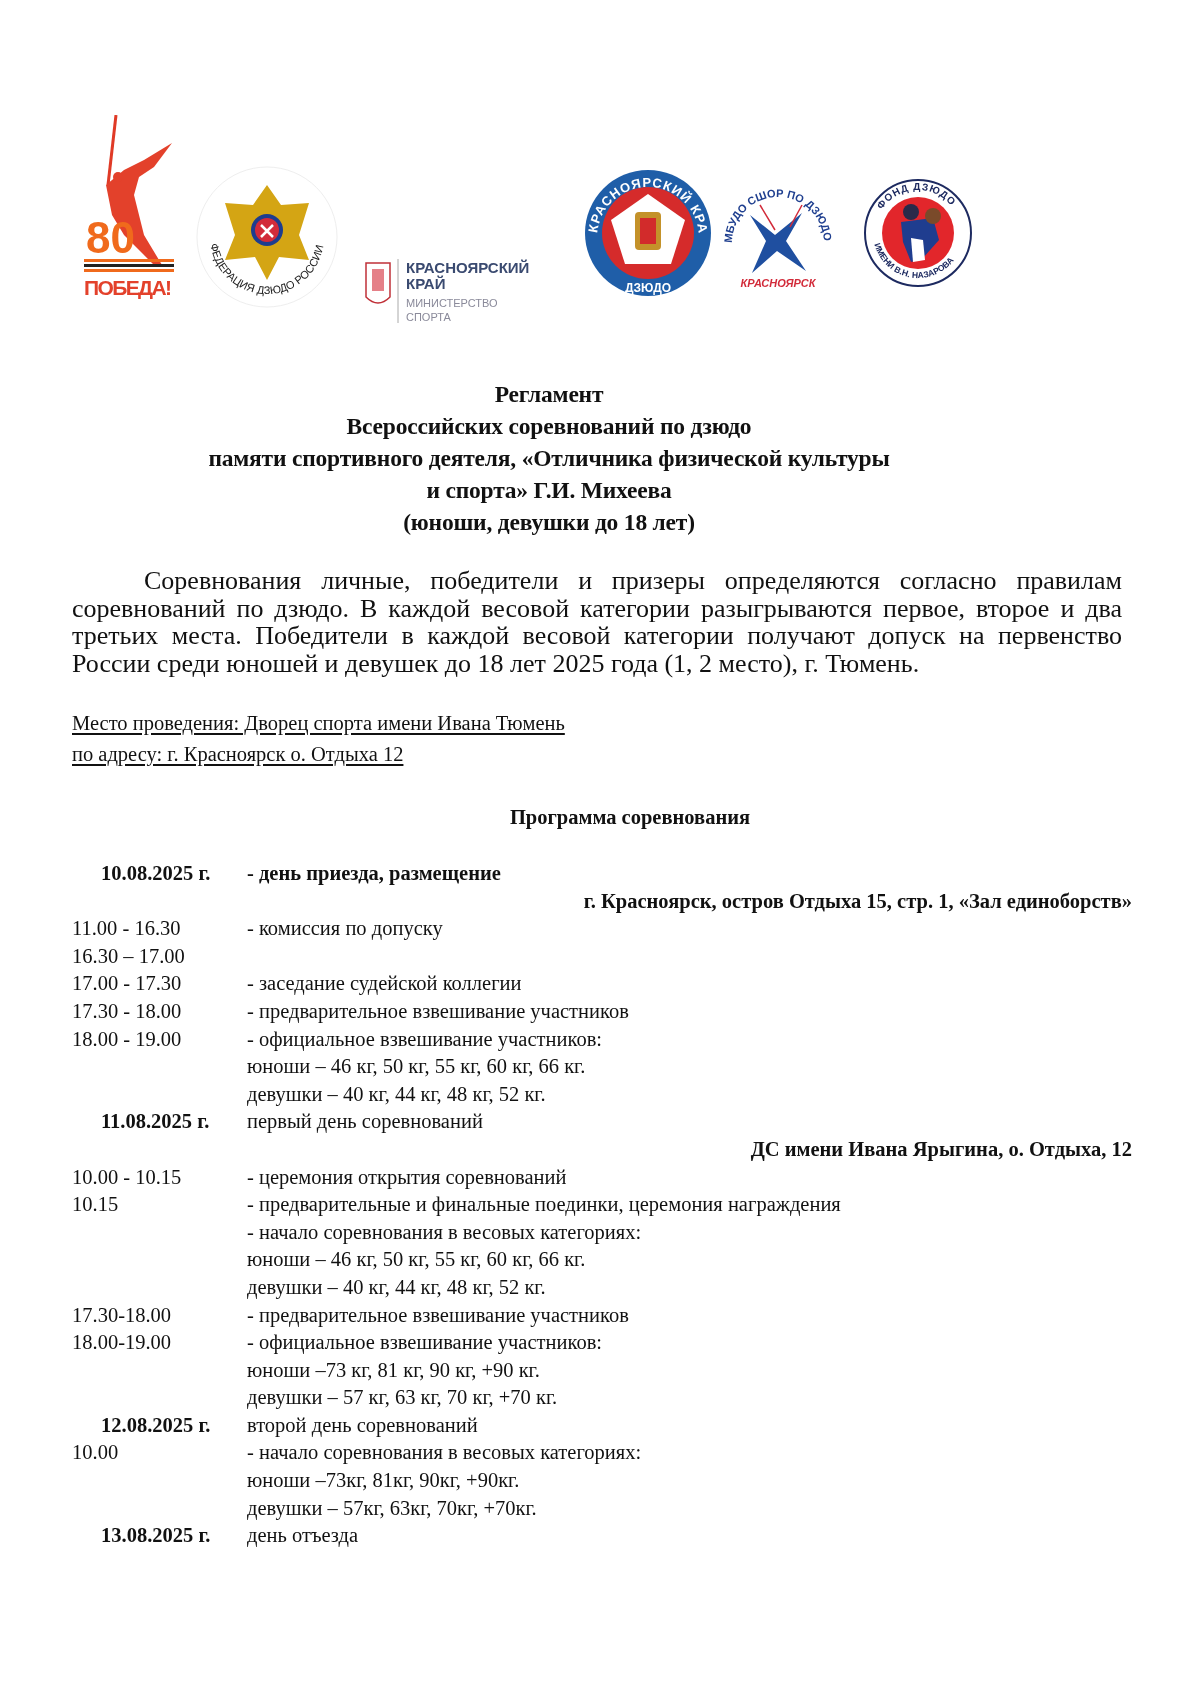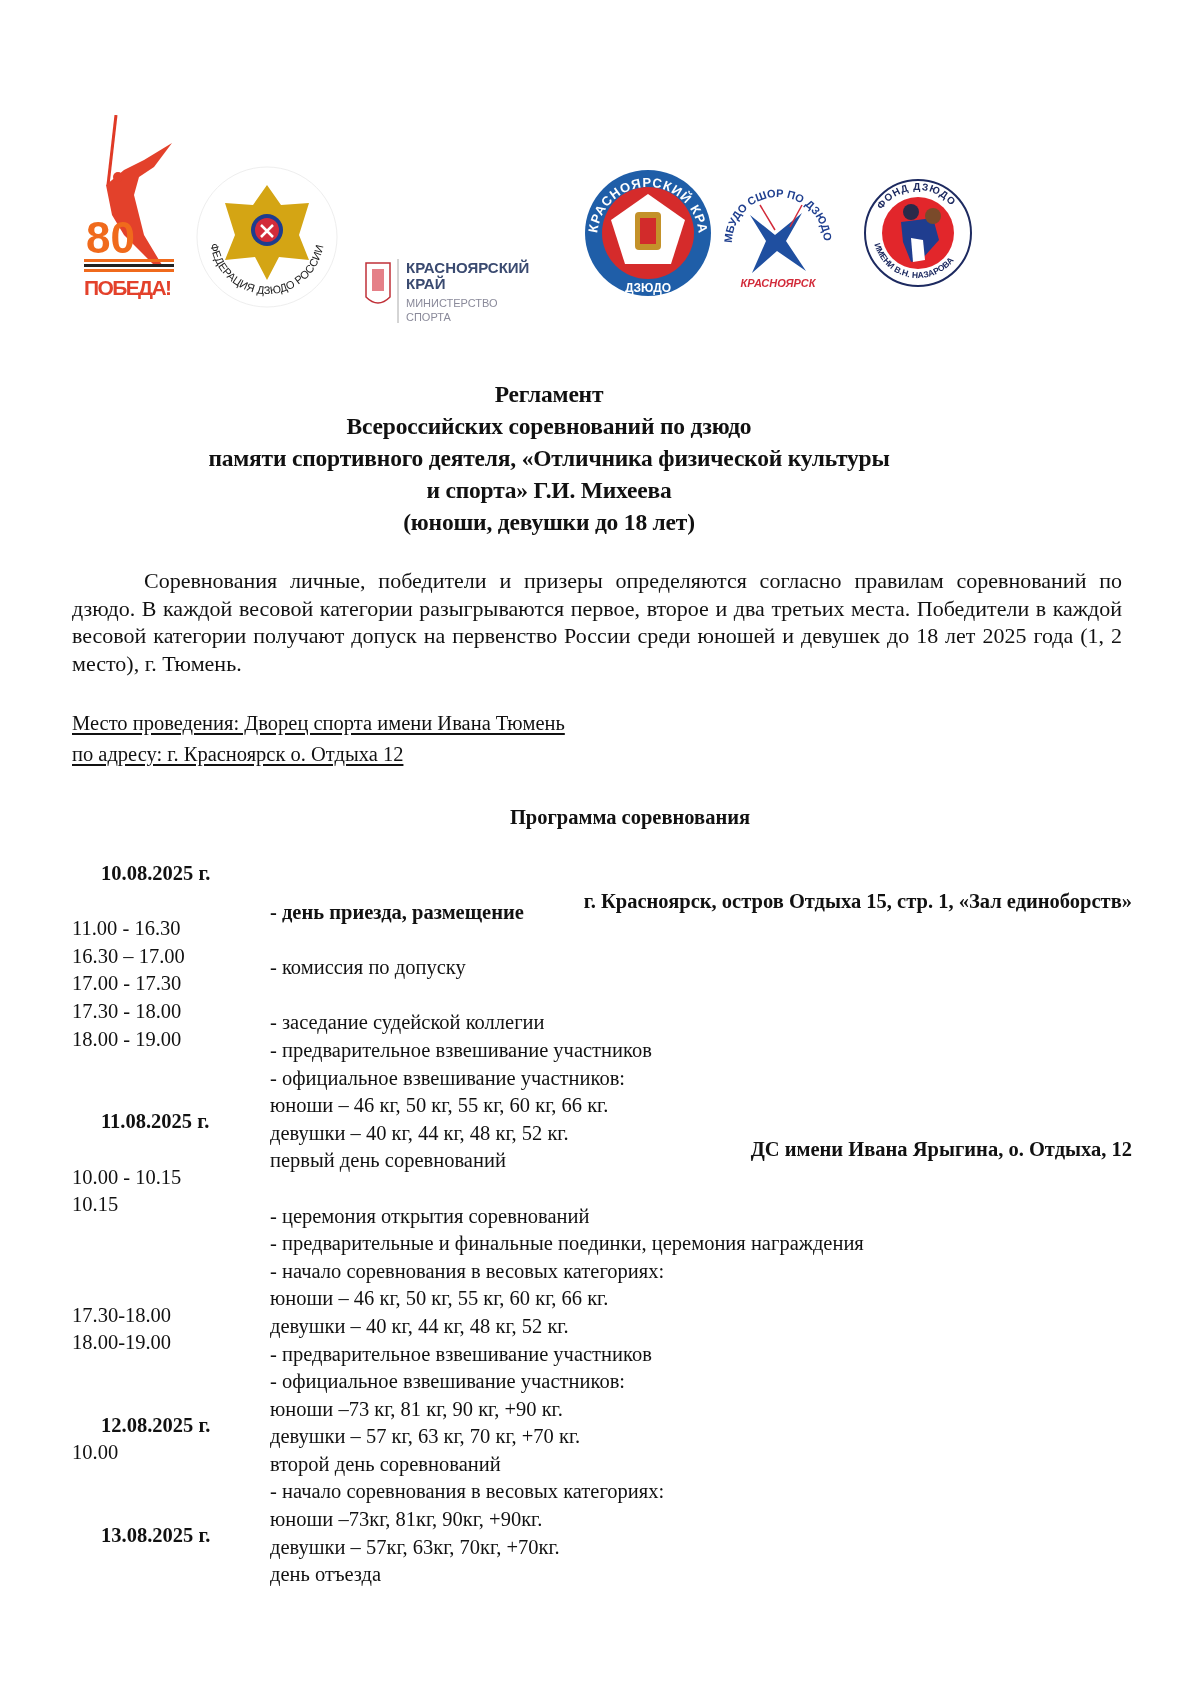--- a/index.html
+++ b/index.html
@@ -8,28 +8,28 @@
     font-family: "Liberation Serif", "DejaVu Serif", serif; color: #111;
   }
   .logos { position: absolute; left: 0; top: 0; width: 1190px; height: 330px; }
   .logo { position: absolute; }
   .title-block {
     position: absolute; left: 0; top: 378px; width: 1098px; text-align: center;
     font-weight: bold; font-size: 23.5px; line-height: 32px; letter-spacing: -0.2px;
   }
   .para {
     position: absolute; left: 72px; top: 567px; width: 1050px;
-    font-size: 22px; line-height: 27.5px; text-align: justify; text-indent: 72px;
+    font-size: 26px; line-height: 27.5px; text-align: justify; text-indent: 72px;
   }
   .venue { position: absolute; left: 72px; font-size: 20.5px; text-decoration: underline; text-underline-offset: 3px; }
   .prog-title { position: absolute; left: 0; width: 1260px; top: 806px; text-align: center; font-size: 20.5px; font-weight: bold; }
   .sched { position: absolute; left: 72px; top: 860px; width: 1060px; }
   .row { position: relative; height: 27.6px; font-size: 20.5px; line-height: 27.6px; white-space: nowrap; }
   .row .t { position: absolute; left: 0; }
-  .row .d { position: absolute; left: 198px; margin-top: 39px; }
+  .row .d { position: absolute; left: 175px; }
   .row.bold .t { font-weight: bold; margin-left: 29px; }
   .row.center { text-align: right; font-weight: bold; width: 1060px; }
   .row.dayhead .d { font-weight: bold; }
 </style>
 </head>
 <body>
 
 <div class="logos">
 
   <div class="logo" style="left:84px;top:115px;width:95px;height:185px;">

